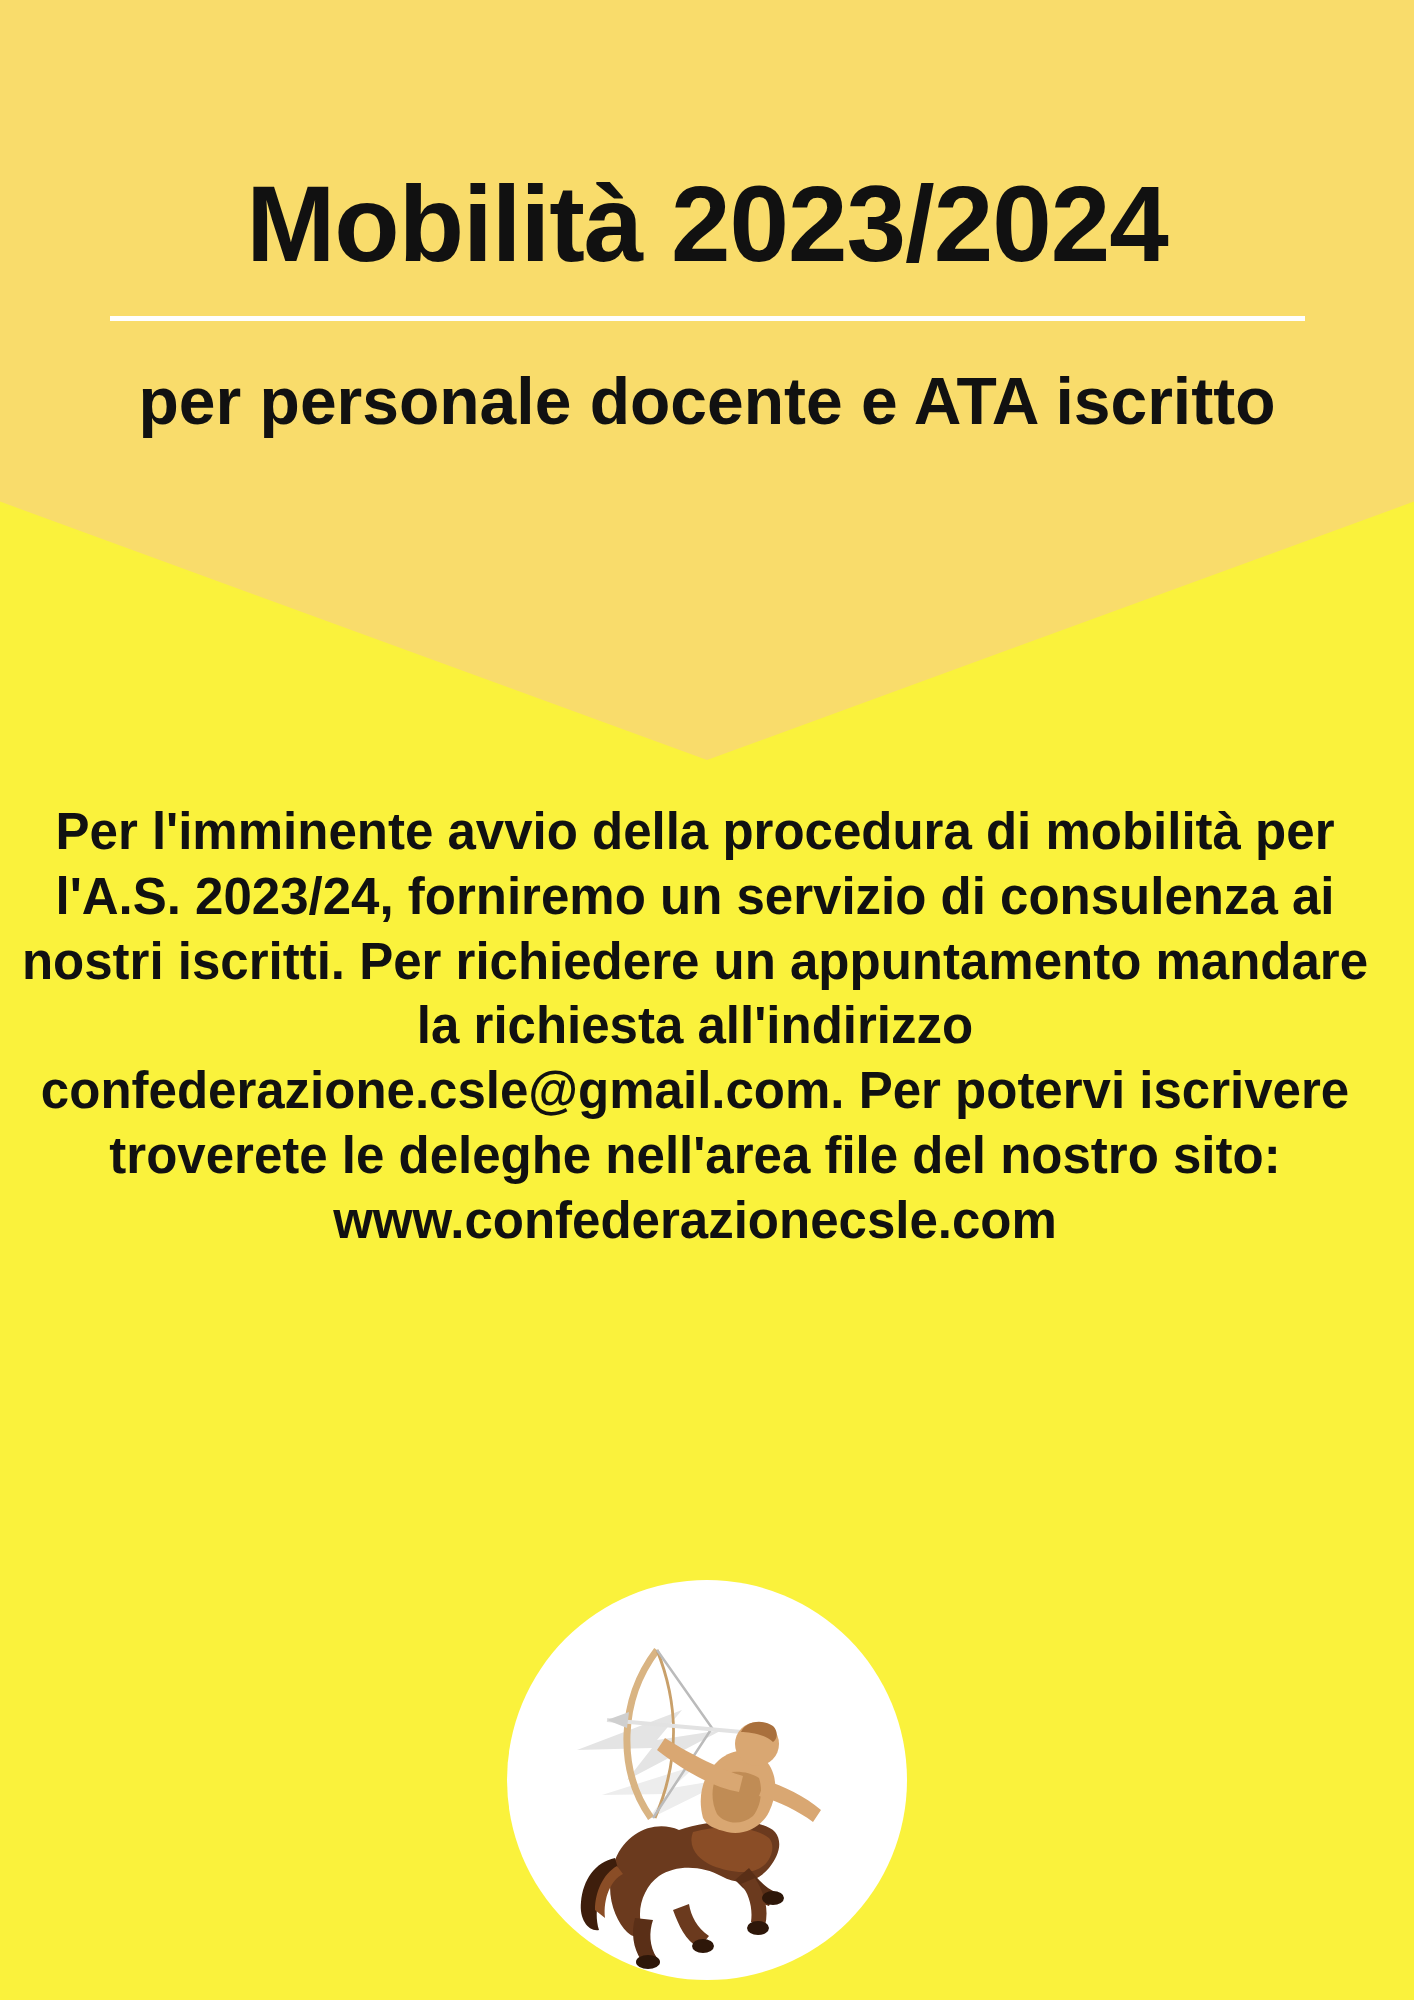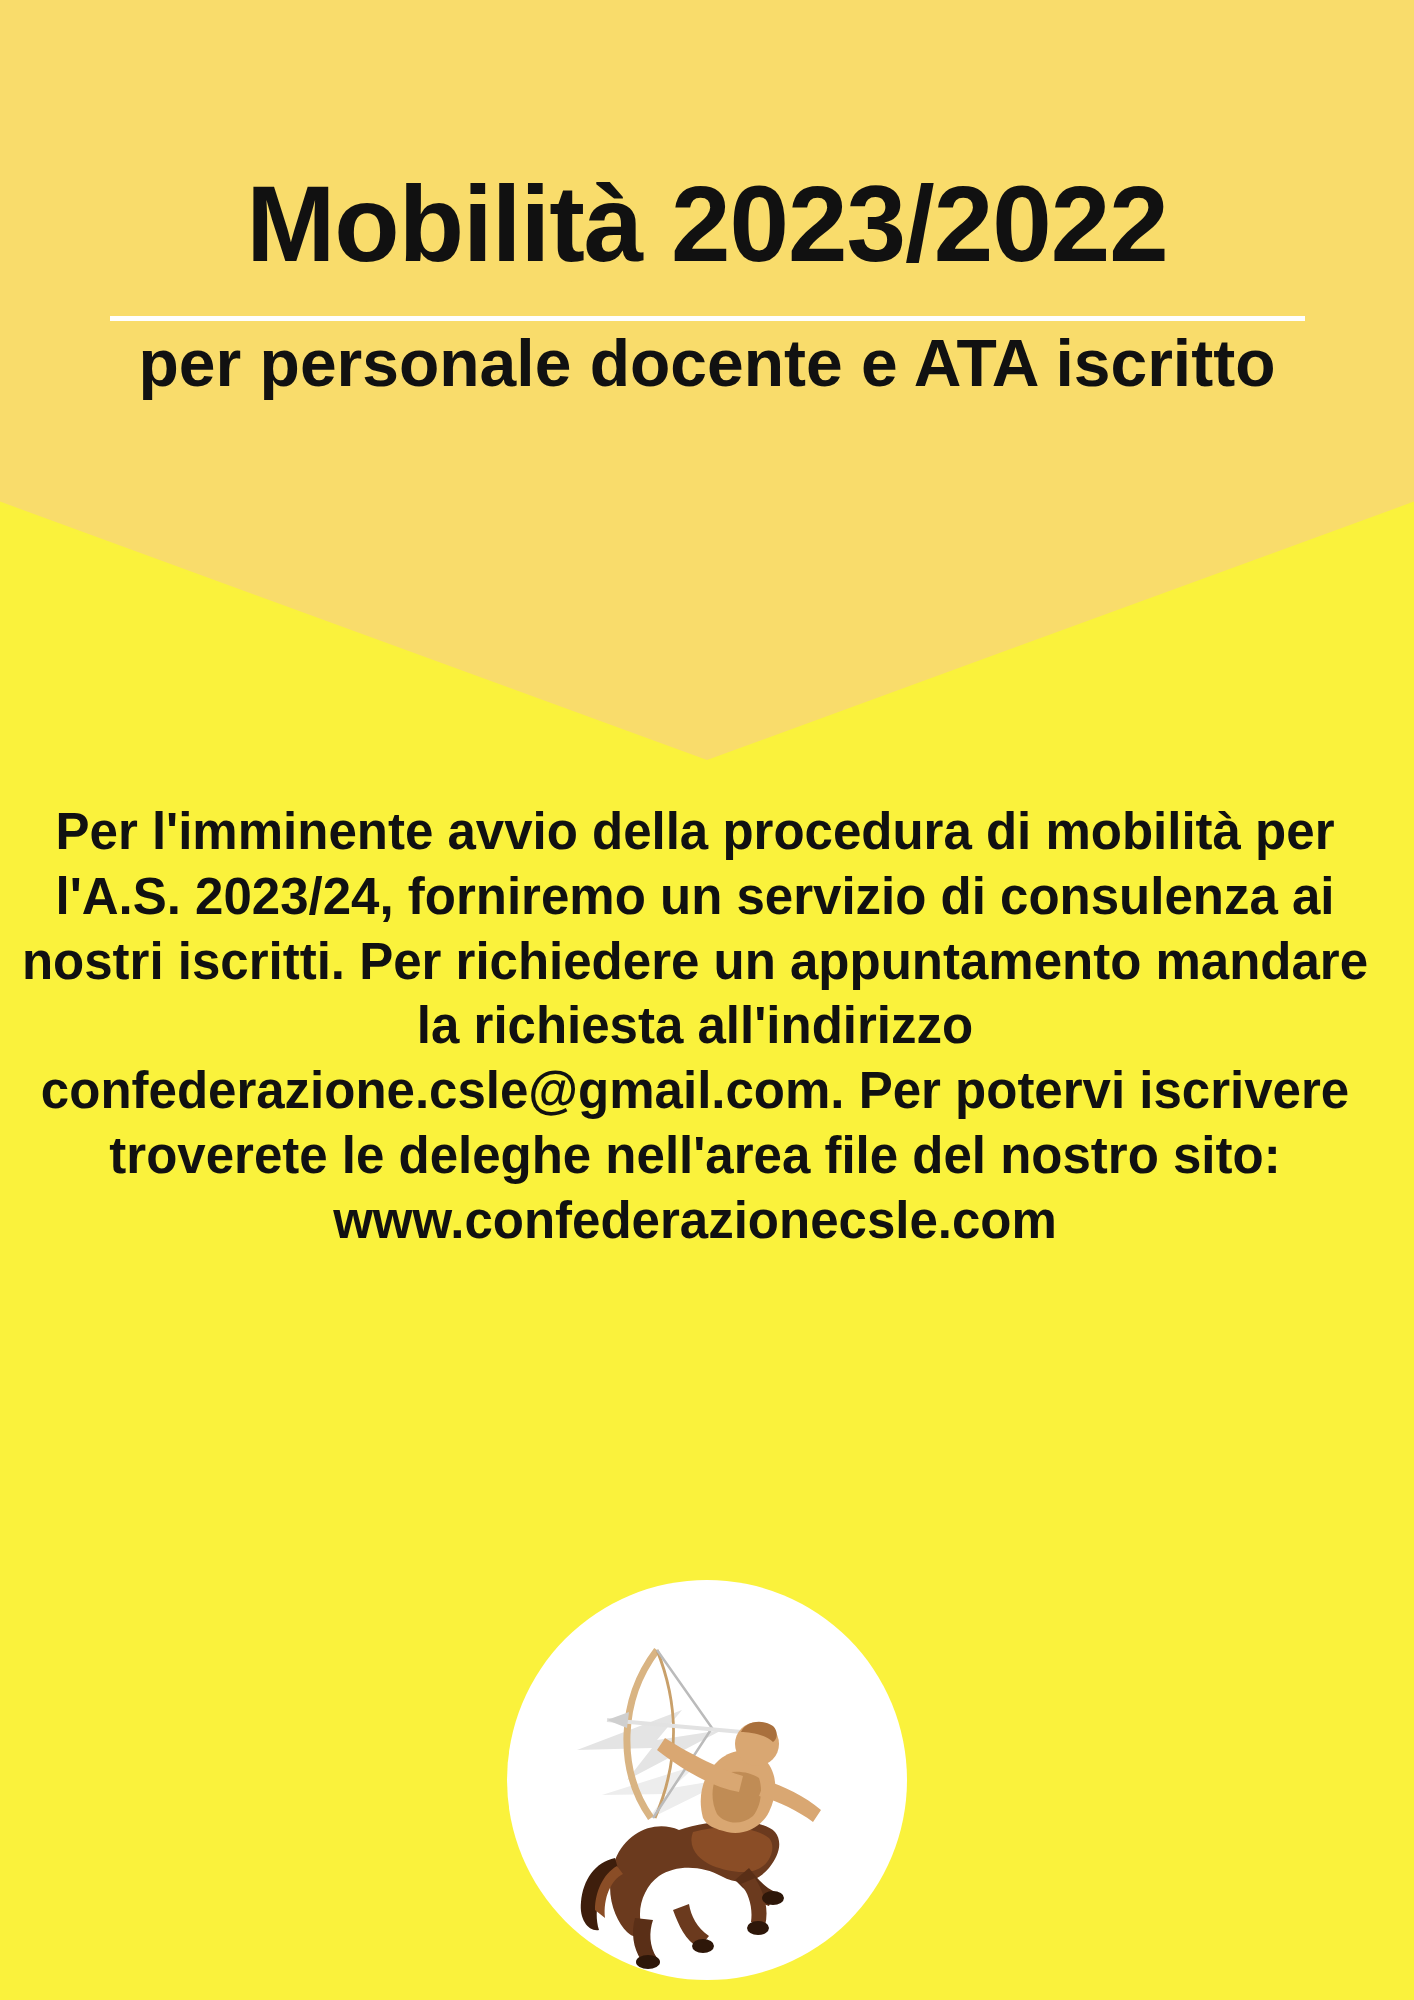--- a/index.html
+++ b/index.html
@@ -54,20 +54,21 @@
 
   .divider {
     width: 1195px;
     height: 5px;
     background: #FFFFFF;
     margin: 36px auto 0 auto;
   }
 
   .subtitle {
     margin: 0;
+    padding-top: 38px;
     font-size: 66px;
     font-weight: bold;
     color: #111111;
     line-height: 1.28;
     padding-left: 80px;
     padding-right: 80px;
   }
 
   .body-text {
     position: absolute;
@@ -108,21 +109,21 @@
   }
 </style>
 </head>
 <body>
 
 <div class="poster">
 
   <div class="banner"></div>
 
   <div class="banner-inner">
-    <h1 class="title">Mobilità 2023/2022</h1>
+    <h1 class="title">Mobilità 2023/2024</h1>
     <div class="divider"></div>
     <h2 class="subtitle">per personale docente e ATA iscritto</h2>
   </div>
 
   <div class="body-text">Per l'imminente avvio della procedura di mobilità per l'A.S. 2023/24, forniremo un servizio di consulenza ai nostri iscritti. Per richiedere un appuntamento mandare la richiesta all'indirizzo confederazione.csle@gmail.com. Per potervi iscrivere troverete le deleghe nell'area file del nostro sito: www.confederazionecsle.com</div>
 
   <div class="logo-wrap">
     <div class="logo-circle">
       <svg class="logo-svg" width="400" height="400" viewBox="0 0 400 400">
 

